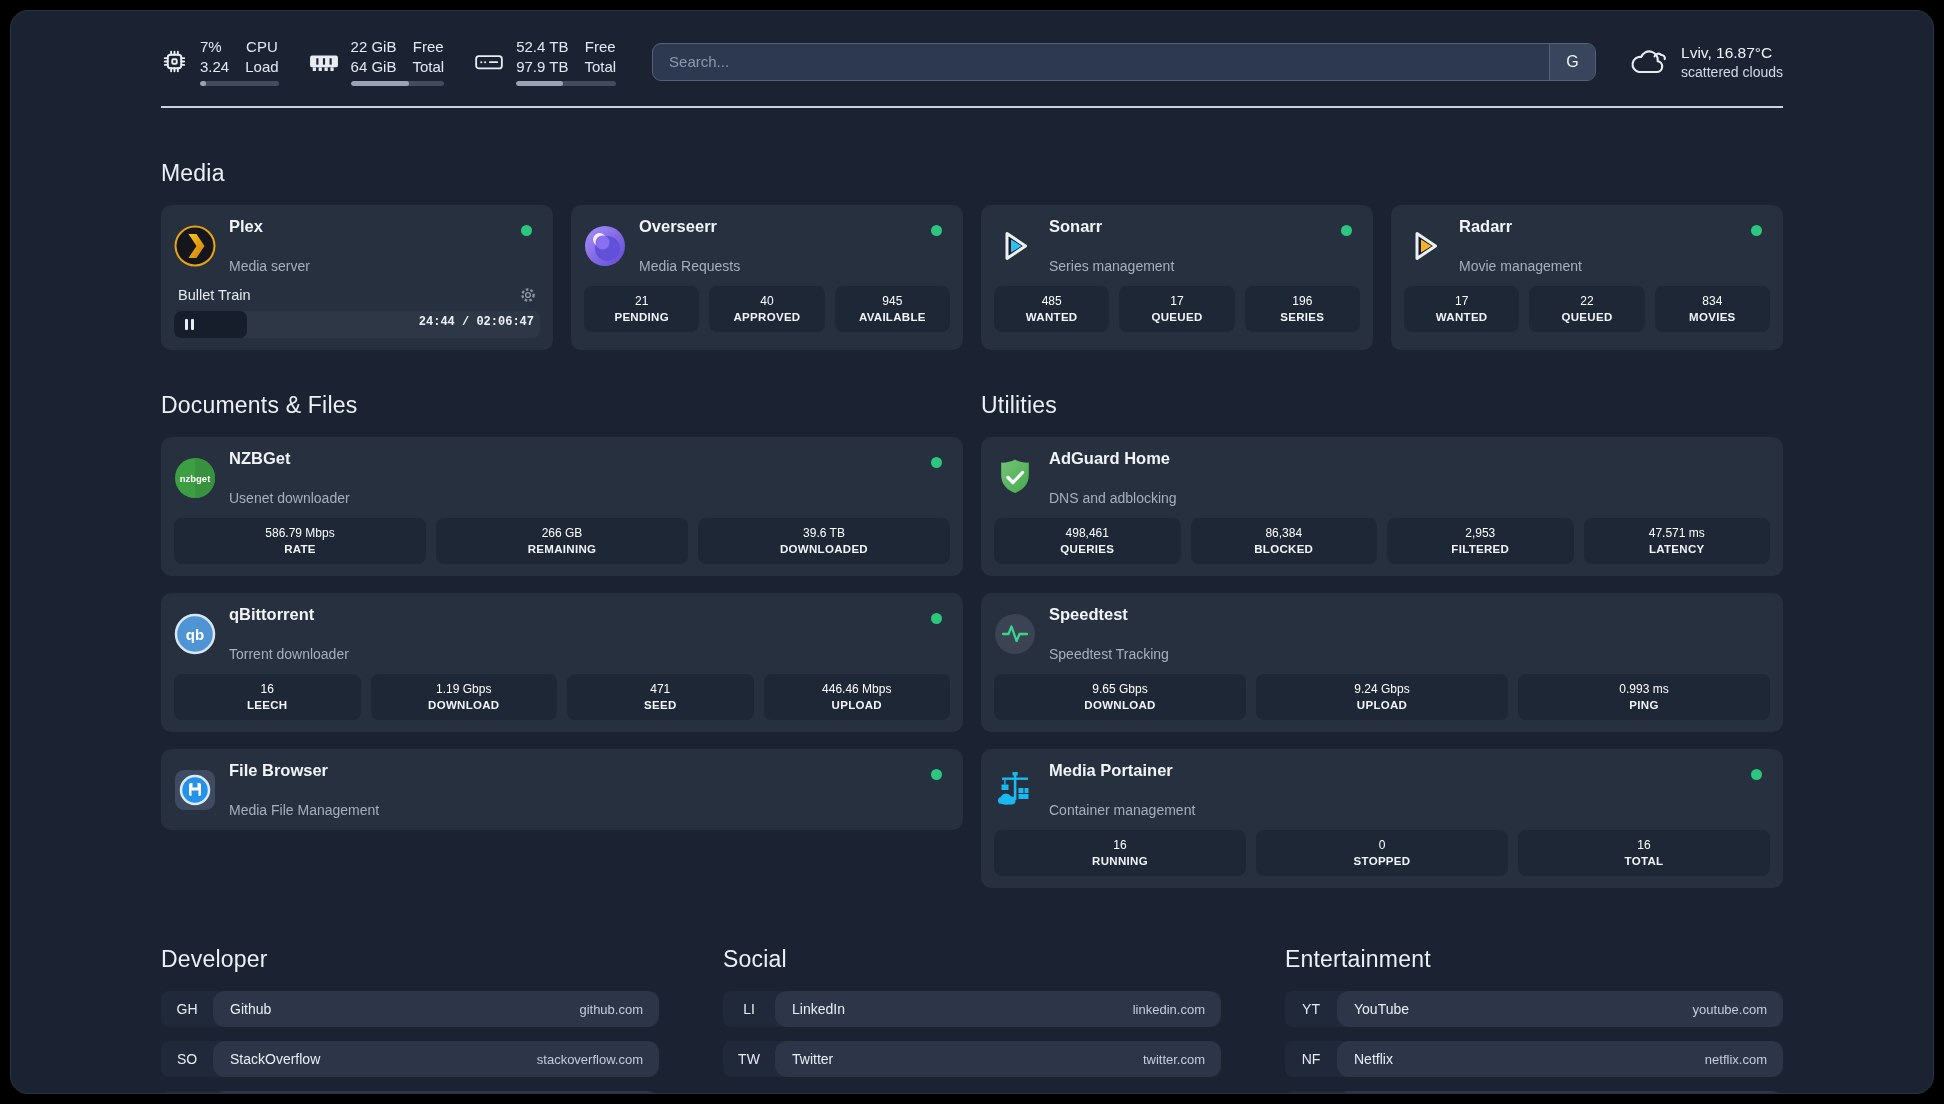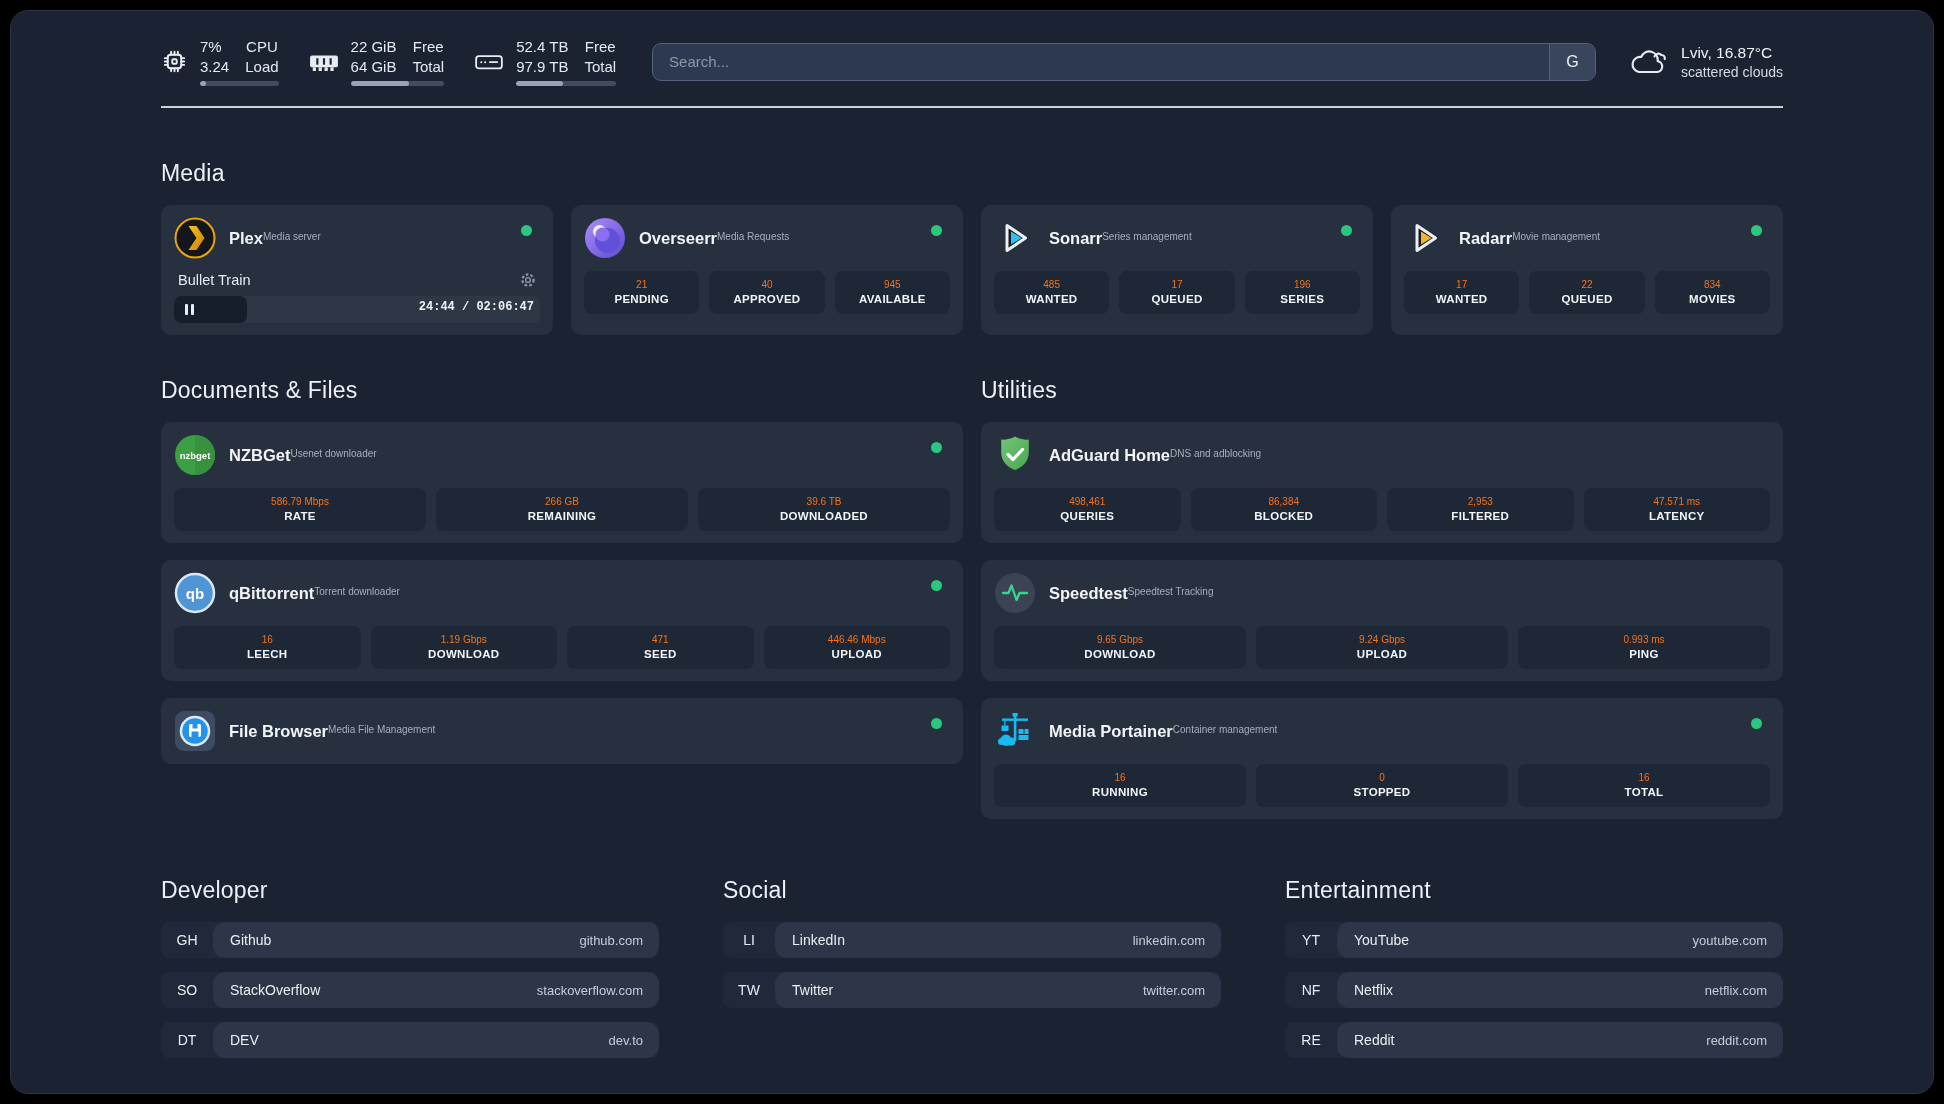--- a/index.html
+++ b/index.html
@@ -39,27 +39,27 @@
   .media-grid { display:grid; grid-template-columns:repeat(4,1fr); gap:18px; }
   .mid-grid { display:grid; grid-template-columns:1fr 1fr; gap:18px; margin-top:42px; }
   .col-title { margin-bottom:18px; }
   .vstack > .card { margin-bottom:17px; }
   .vstack > .card:last-child { margin-bottom:0; }
 
   
   .card { background:#27303f; border-radius:10px; padding:12px 13px; cursor:pointer; }
   .card-head { display:flex; align-items:center; gap:13px; }
   .svc-icon { width:42px; height:42px; flex:0 0 42px; display:flex; align-items:center; justify-content:center; }
-  .titles { display:flex; flex-direction:row; }
+  .titles { display:flex; flex-direction:column;gap:20px; }
   .svc-name { font-size:16.5px; font-weight:600; color:#f2f4f8; }
-  .svc-desc { font-size:10px; color:#a5afbe; margin-top:2px; }
+  .svc-desc { font-size:14px; color:#a5afbe; margin-top:2px; }
   .dot { width:11px; height:11px; border-radius:50%; background:#2bc77e; margin-left:auto; margin-right:8px; align-self:flex-start; margin-top:8px; }
   .card-stats { display:flex; gap:10px; margin-top:12px; }
   .stat-box { flex:1; background:#1e2736; border-radius:8px; text-align:center; padding:8px 4px 9px; }
-  .stat-box .v { font-size:10px; color:#f97316; }
+  .stat-box .v { font-size:12px; color:#ffffff; }
   .stat-box .l { font-size:11.5px; font-weight:700; color:#f2f5f9; margin-top:3px; letter-spacing:.3px; }
 
   
   .np { margin-top:11px; }
   .np-row { display:flex; align-items:center; justify-content:space-between; padding:2px 4px 8px; }
   .np-title { font-size:14.5px; color:#e6ebf2; }
   .gear { color:#8b95a5; display:flex; }
   .np-bar { position:relative; height:27px; border-radius:7px; background:rgba(255,255,255,0.035); overflow:hidden; }
   .np-fill { position:absolute; left:0; top:0; bottom:0; background:#161d2b; border-radius:7px; }
   .pause { position:absolute; left:11px; top:8px; display:flex; gap:3px; }

